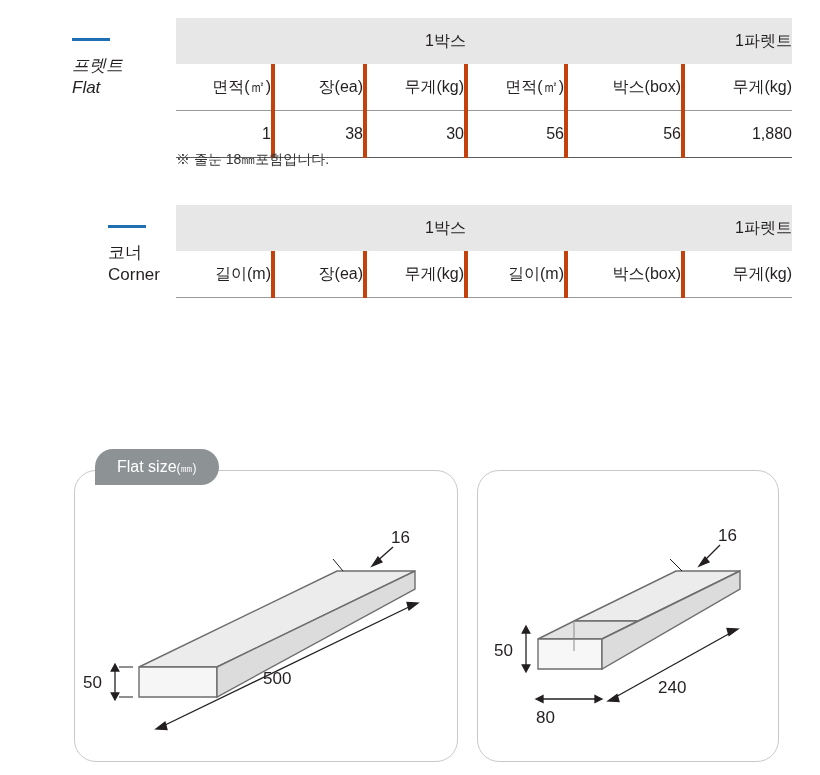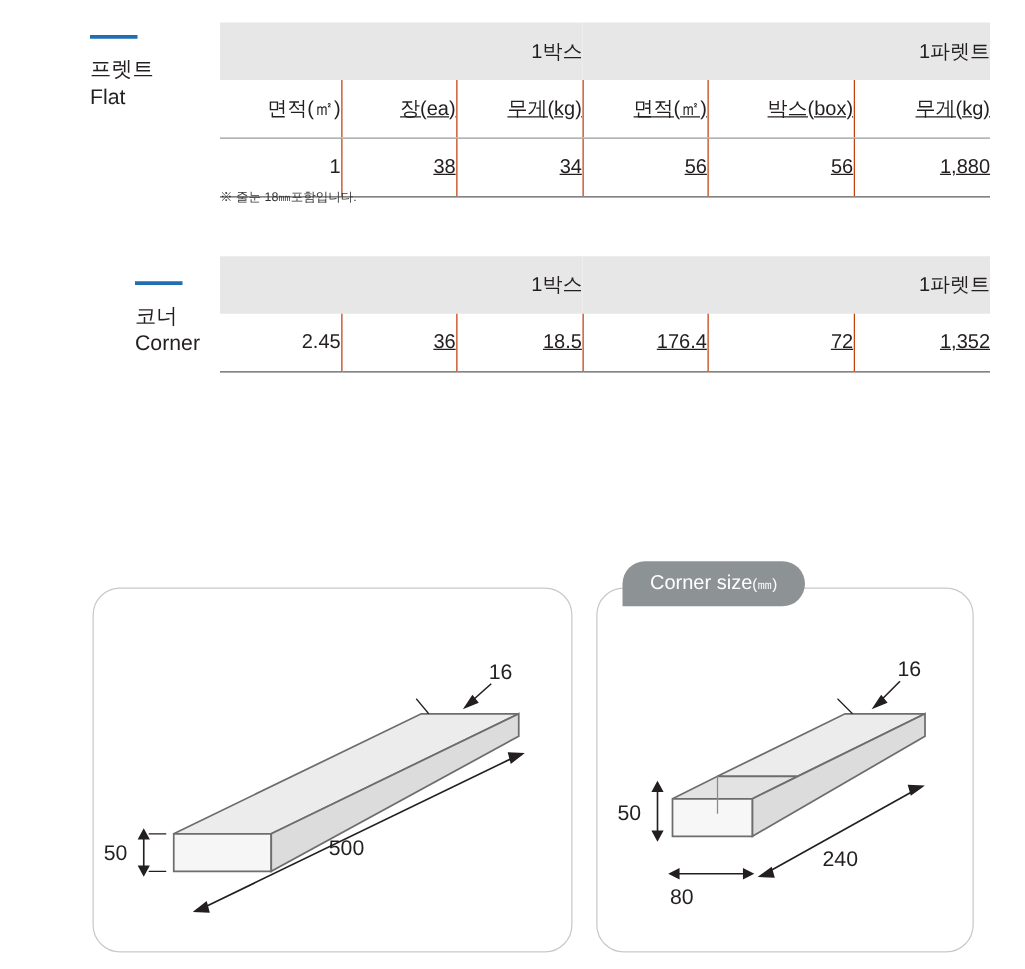--- a/index.html
+++ b/index.html
@@ -58,26 +58,25 @@
   }
   .sub-row td {
     border-bottom: 1px solid #9a9a9a;
     height: 34px;
   }
   .val-row td {
     height: 34px;
     border-bottom: 1.5px solid #5c5c5c;
   }
   .vline {
-    border-left: 1px solid #c2410c;
-    text-decoration: underline;
+    border-left: 4px solid #c2410c;
   }
   .note {
     position: absolute;
-    font-size: 10px;
+    font-size: 14px;
     color: #333;
   }
 
   
   .card {
     position: absolute;
     border: 1.5px solid #c9c9c9;
     border-radius: 22px;
     background: #ffffff;
   }
@@ -99,21 +98,21 @@
     font-family: "Liberation Sans", sans-serif;
     font-size: 17px;
     fill: #231f20;
   }
 </style>
 </head>
 <body>
 
 <div class="spec-block" style="left:72px; top:18px; width:720px;">
 
-  <div class="spec-label" style="top:10px;">
+  <div class="spec-label" style="top:20px;font-style:italic;">
     <span class="rule"></span>
     <span class="ko">프렛트</span>
     <span class="en">Flat</span>
   </div>
 
   <table class="spec" style="position:absolute; left:104px; top:0; width:616px;">
     <colgroup>
       <col style="width:97px">
         <col style="width:92px">
         <col style="width:101px">
@@ -130,21 +129,21 @@
       <td>면적(㎡)</td>
       <td class="vline">장(ea)</td>
       <td class="vline">무게(kg)</td>
       <td class="vline">면적(㎡)</td>
       <td class="vline">박스(box)</td>
       <td class="vline">무게(kg)</td>
     </tr>
     <tr class="val-row">
       <td>1</td>
       <td class="vline">38</td>
-      <td class="vline">34</td>
+      <td class="vline">30</td>
       <td class="vline">56</td>
       <td class="vline">56</td>
       <td class="vline">1,880</td>
     </tr>
   </tbody>
     </table>
 
   <div class="note" style="left:104px; top:133px;">※ 줄눈 18㎜포함입니다.</div>
 </div>
 
@@ -163,27 +162,27 @@
         <col style="width:101px">
       <col style="width:100px">
         <col style="width:117px">
         <col style="width:109px">
     </colgroup>
     <tbody>
         <tr class="hdr-row">
       <td colspan="3">1박스</td>
       <td colspan="3">1파렛트</td>
     </tr>
-    <tr class="val-row">
-      <td>2.45</td>
-      <td class="vline">36</td>
-      <td class="vline">18.5</td>
-      <td class="vline">176.4</td>
-      <td class="vline">72</td>
-      <td class="vline">1,352</td>
+    <tr class="sub-row">
+      <td>길이(m)</td>
+      <td class="vline">장(ea)</td>
+      <td class="vline">무게(kg)</td>
+      <td class="vline">길이(m)</td>
+      <td class="vline">박스(box)</td>
+      <td class="vline">무게(kg)</td>
     </tr>
   </tbody>
     </table>
 </div>
 
 <div class="card" style="left:74px; top:470px; width:382px; height:290px;">
   <svg width="380" height="288" viewBox="0 0 380 288">
 
     <g>
 
@@ -211,20 +210,23 @@
     <text class="dimtxt" x="188" y="213">500</text>
 
     <g stroke="#231f20" stroke-width="1.3" fill="#231f20">
       <line x1="318" y1="76" x2="300" y2="92"></line>
       <polygon points="297,95 303,86 307,91"></polygon>
       <line x1="268" y1="100" x2="258" y2="88" stroke-width="1"></line>
     </g>
     <text class="dimtxt" x="316" y="72">16</text>
   </svg>
 
+  <div class="card-tab" style="left:20px; top:-22px;">
+    <span>Flat size</span><span class="unit">(㎜)</span>
+  </div>
 </div>
 
 <div class="card" style="left:477px; top:470px; width:300px; height:290px;">
   <svg width="298" height="288" viewBox="0 0 298 288">
 
     <g>
 
       <polygon points="96,150 198,100 262,100 160,150" fill="#ececec" stroke="#6d6d6d" stroke-width="1.4"></polygon>
 
       <polygon points="60,168 96,150 160,150 124,168" fill="#e3e3e3" stroke="#6d6d6d" stroke-width="1.4"></polygon>
@@ -258,16 +260,13 @@
     <text class="dimtxt" x="180" y="222">240</text>
 
     <g stroke="#231f20" stroke-width="1.3" fill="#231f20">
       <line x1="242" y1="74" x2="224" y2="92"></line>
       <polygon points="221,95 227,86 231,91"></polygon>
       <line x1="204" y1="100" x2="192" y2="88" stroke-width="1"></line>
     </g>
     <text class="dimtxt" x="240" y="70">16</text>
   </svg>
 
-  <div class="card-tab" style="left:20px; top:-22px;">
-    <span>Corner size</span><span class="unit">(㎜)</span>
-  </div>
 </div>
 
 </body></html>

